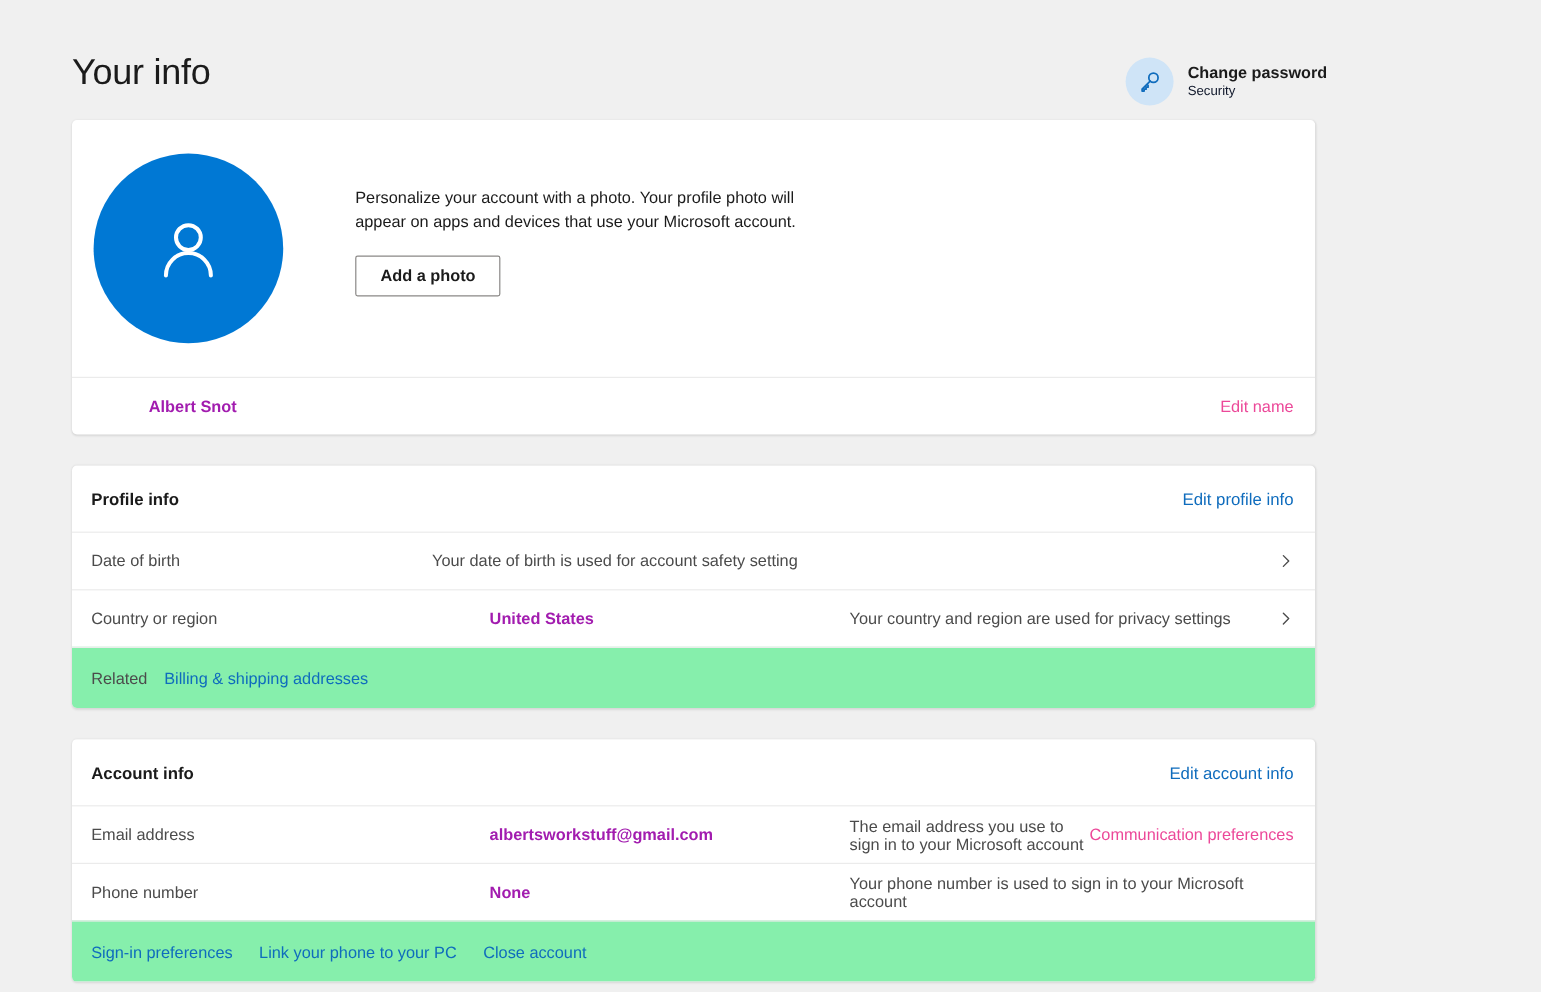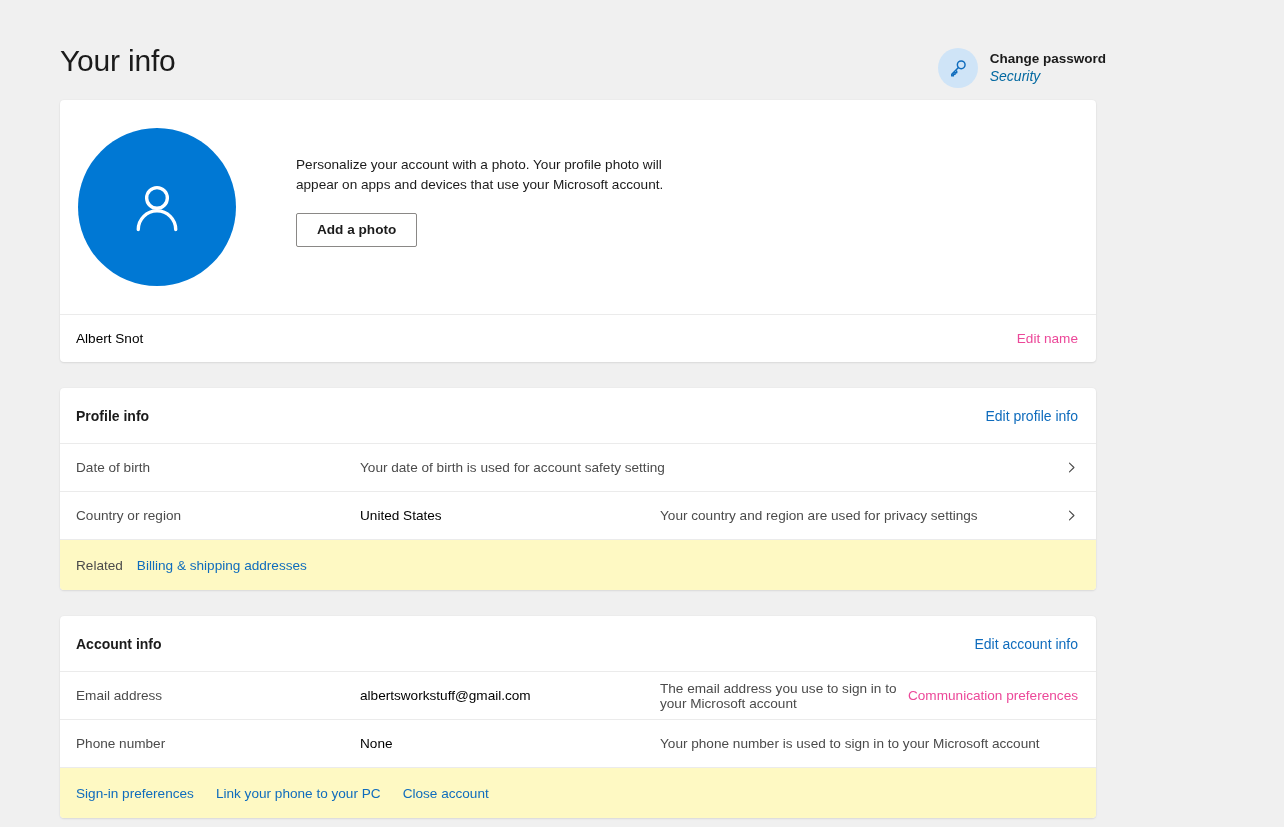--- a/index.html
+++ b/index.html
@@ -65,24 +65,23 @@
     flex-direction: column;
     justify-content: center;
     line-height: 1.25;
   }
   .header-action-title {
     font-size: 13.5px;
     font-weight: bold;
     color: #1b1b1b;
   }
   .header-action-sub {
-    font-size: 14px;
+    font-size: 11px;
     font-weight: 400;
-    color: #0369a1;
-    font-style: italic;
+    color: #0f172a;
   }
 
   
   .card {
     background: #ffffff;
     border-radius: 4px;
     box-shadow: 0 1px 2px rgba(0,0,0,0.09), 0 0 2px rgba(0,0,0,0.06);
     margin: 0 20px 26px 20px;
     overflow: hidden;
   }
@@ -142,22 +141,23 @@
 
   .row-label {
     width: 284px;
     flex: 0 0 284px;
     color: #4b4b4b;
     font-weight: 400;
   }
   .row-value {
     width: 300px;
     flex: 0 0 300px;
-    font-weight: normal;
-    color: #000000;
+    font-weight: bold;
+    color: #a21caf;
+    margin-left: 48px;
   }
   .row-desc {
     flex: 1 1 auto;
     color: #4b4b4b;
     font-weight: 400;
   }
   .row-chevron {
     flex: 0 0 auto;
     width: 20px;
     display: flex;
@@ -184,21 +184,21 @@
     font-weight: bold;
     color: #1b1b1b;
   }
   .section-link {
     color: #0f6cbd;
     cursor: pointer;
   }
 
   
   .card-footer {
-    background: #fef9c3;
+    background: #86efac;
     border-top: 1px solid #ebebeb;
     min-height: 51px;
     display: flex;
     align-items: center;
     padding: 0 16px;
     font-size: 13.6px;
     gap: 14px;
   }
   .card-footer .muted {
     color: #4b4b4b;

